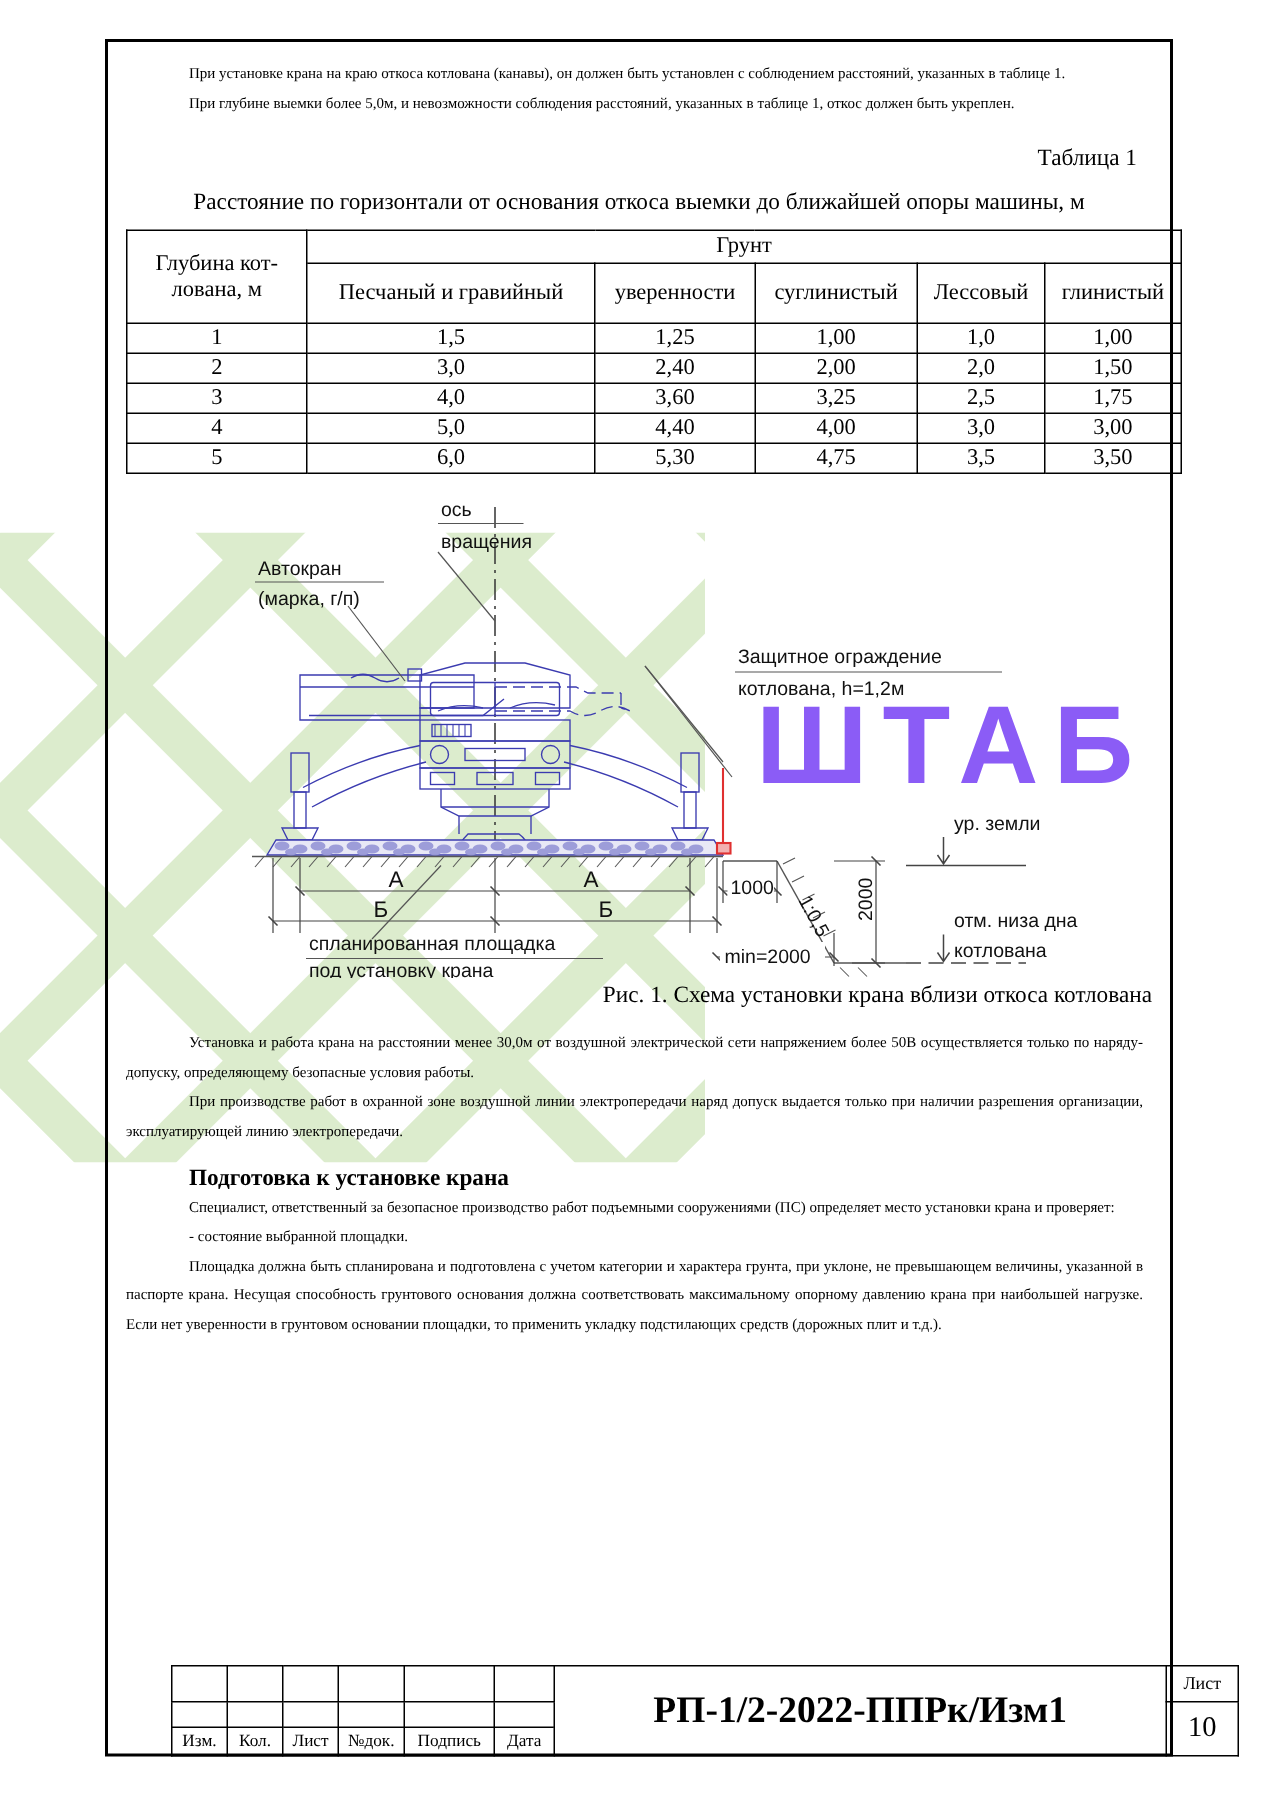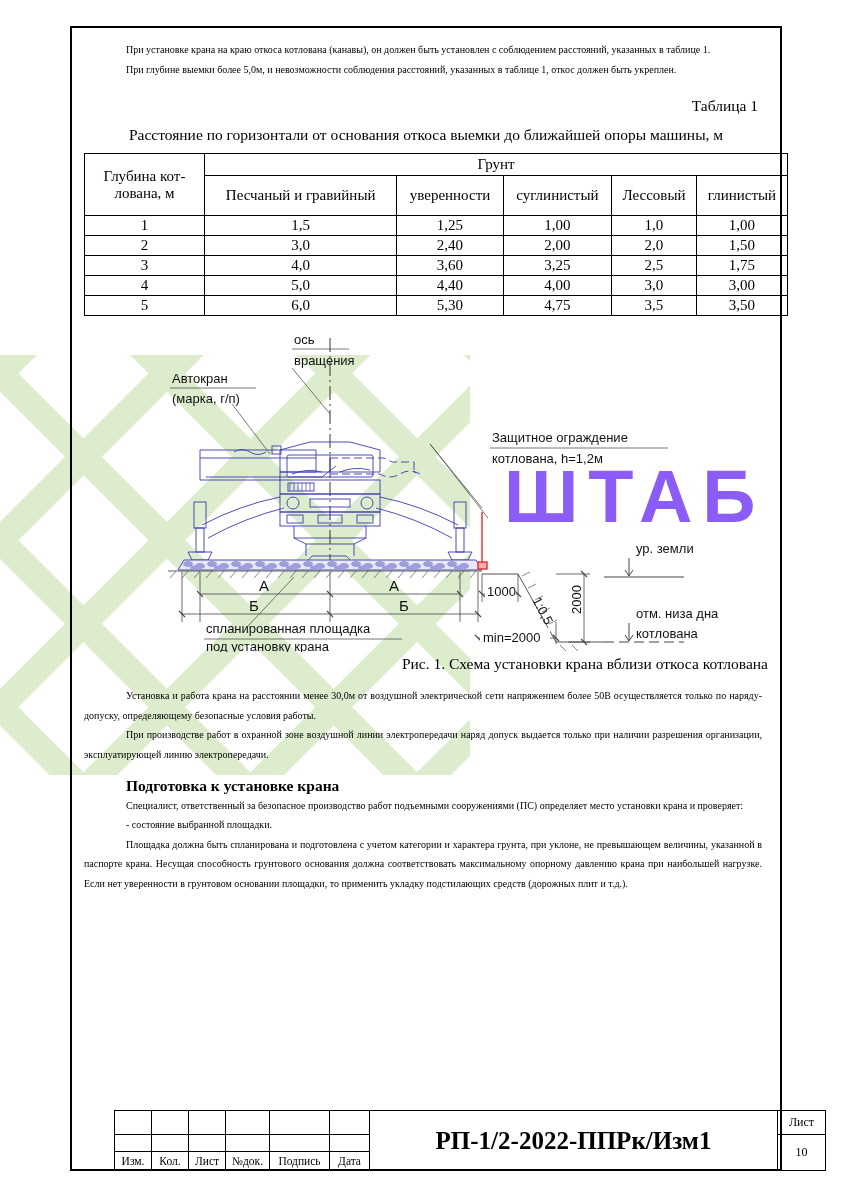--- a/index.html
+++ b/index.html
@@ -149,21 +149,21 @@
     vertical-align: middle;
     font-size: 11.5px;
     padding: 0;
   }
   #title-block td.doc-code {
     font-size: 25px;
     font-weight: bold;
     letter-spacing: 0px;
   }
   #title-block td.sheet-label { font-size: 12px; }
-  #title-block td.sheet-num { font-size: 12px; }
+  #title-block td.sheet-num { font-size: 19px; }
   #title-block .stamp-labels td { height: 16px; }
 </style>
 </head>
 <body>
 
 <div id="green-watermark">
   <svg width="470" height="420" viewBox="0 0 470 420" xmlns="http://www.w3.org/2000/svg">
     <defs>
       <pattern id="chev" width="118" height="118" patternUnits="userSpaceOnUse" patternTransform="rotate(45 0 0)">
         <rect x="0" y="0" width="118" height="118" fill="none"></rect>

